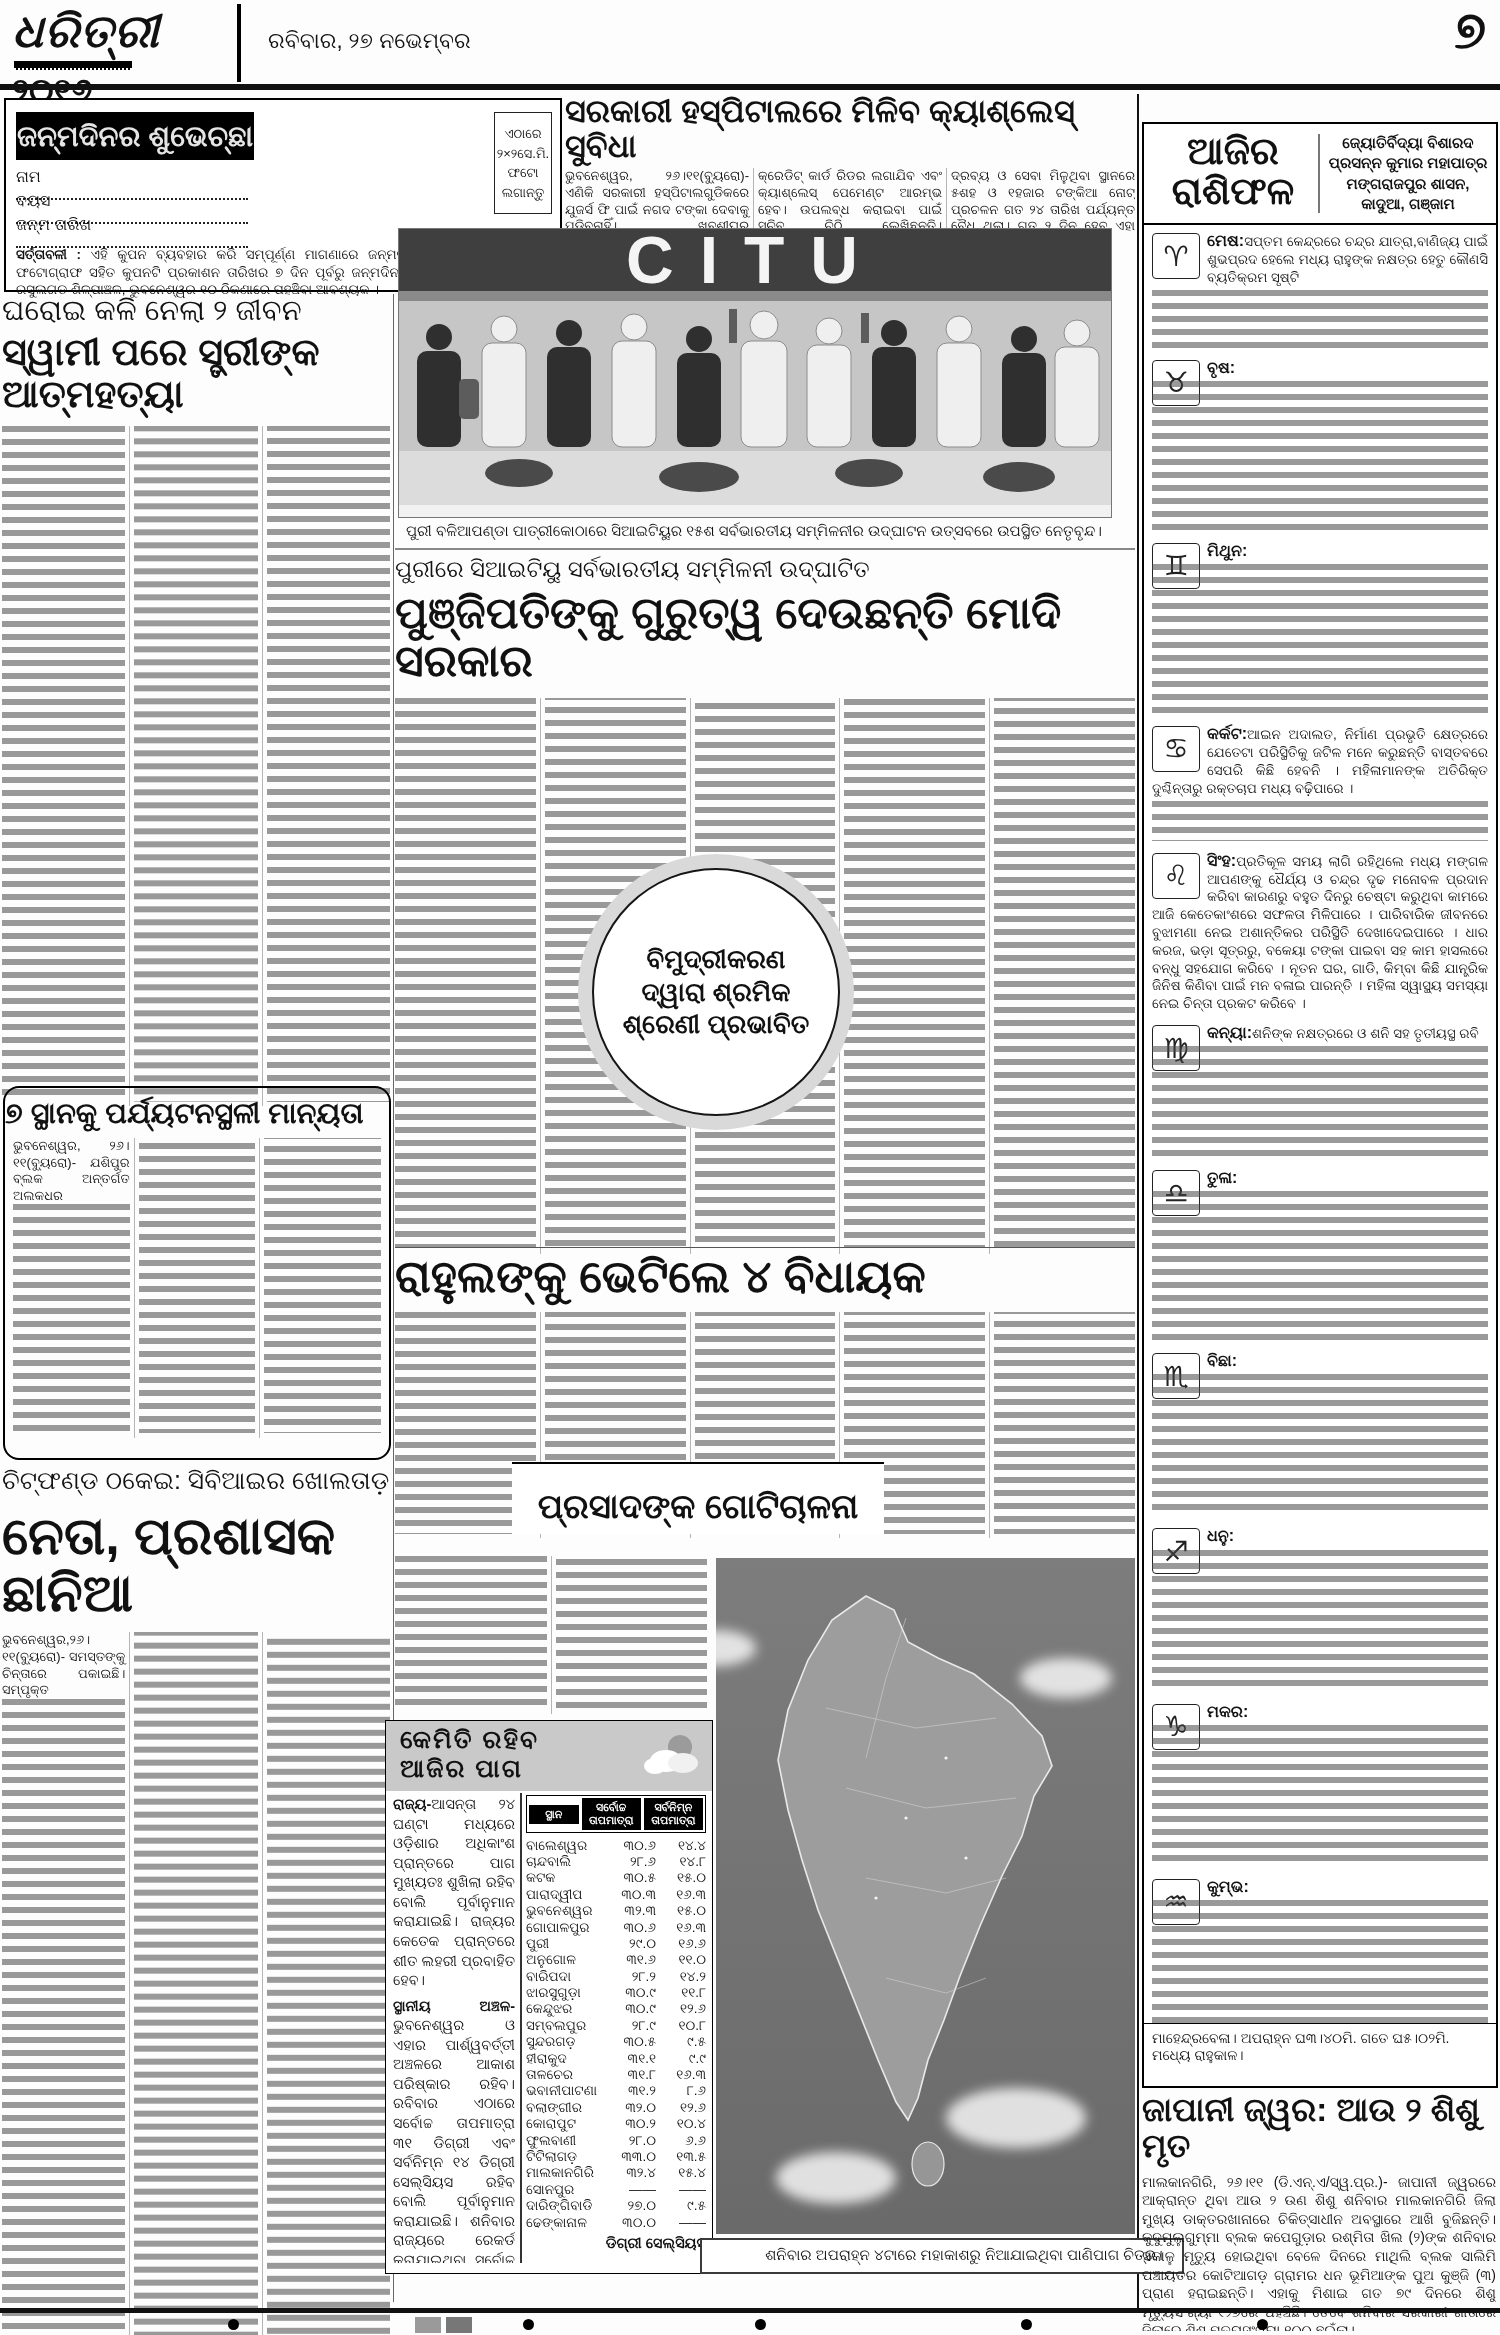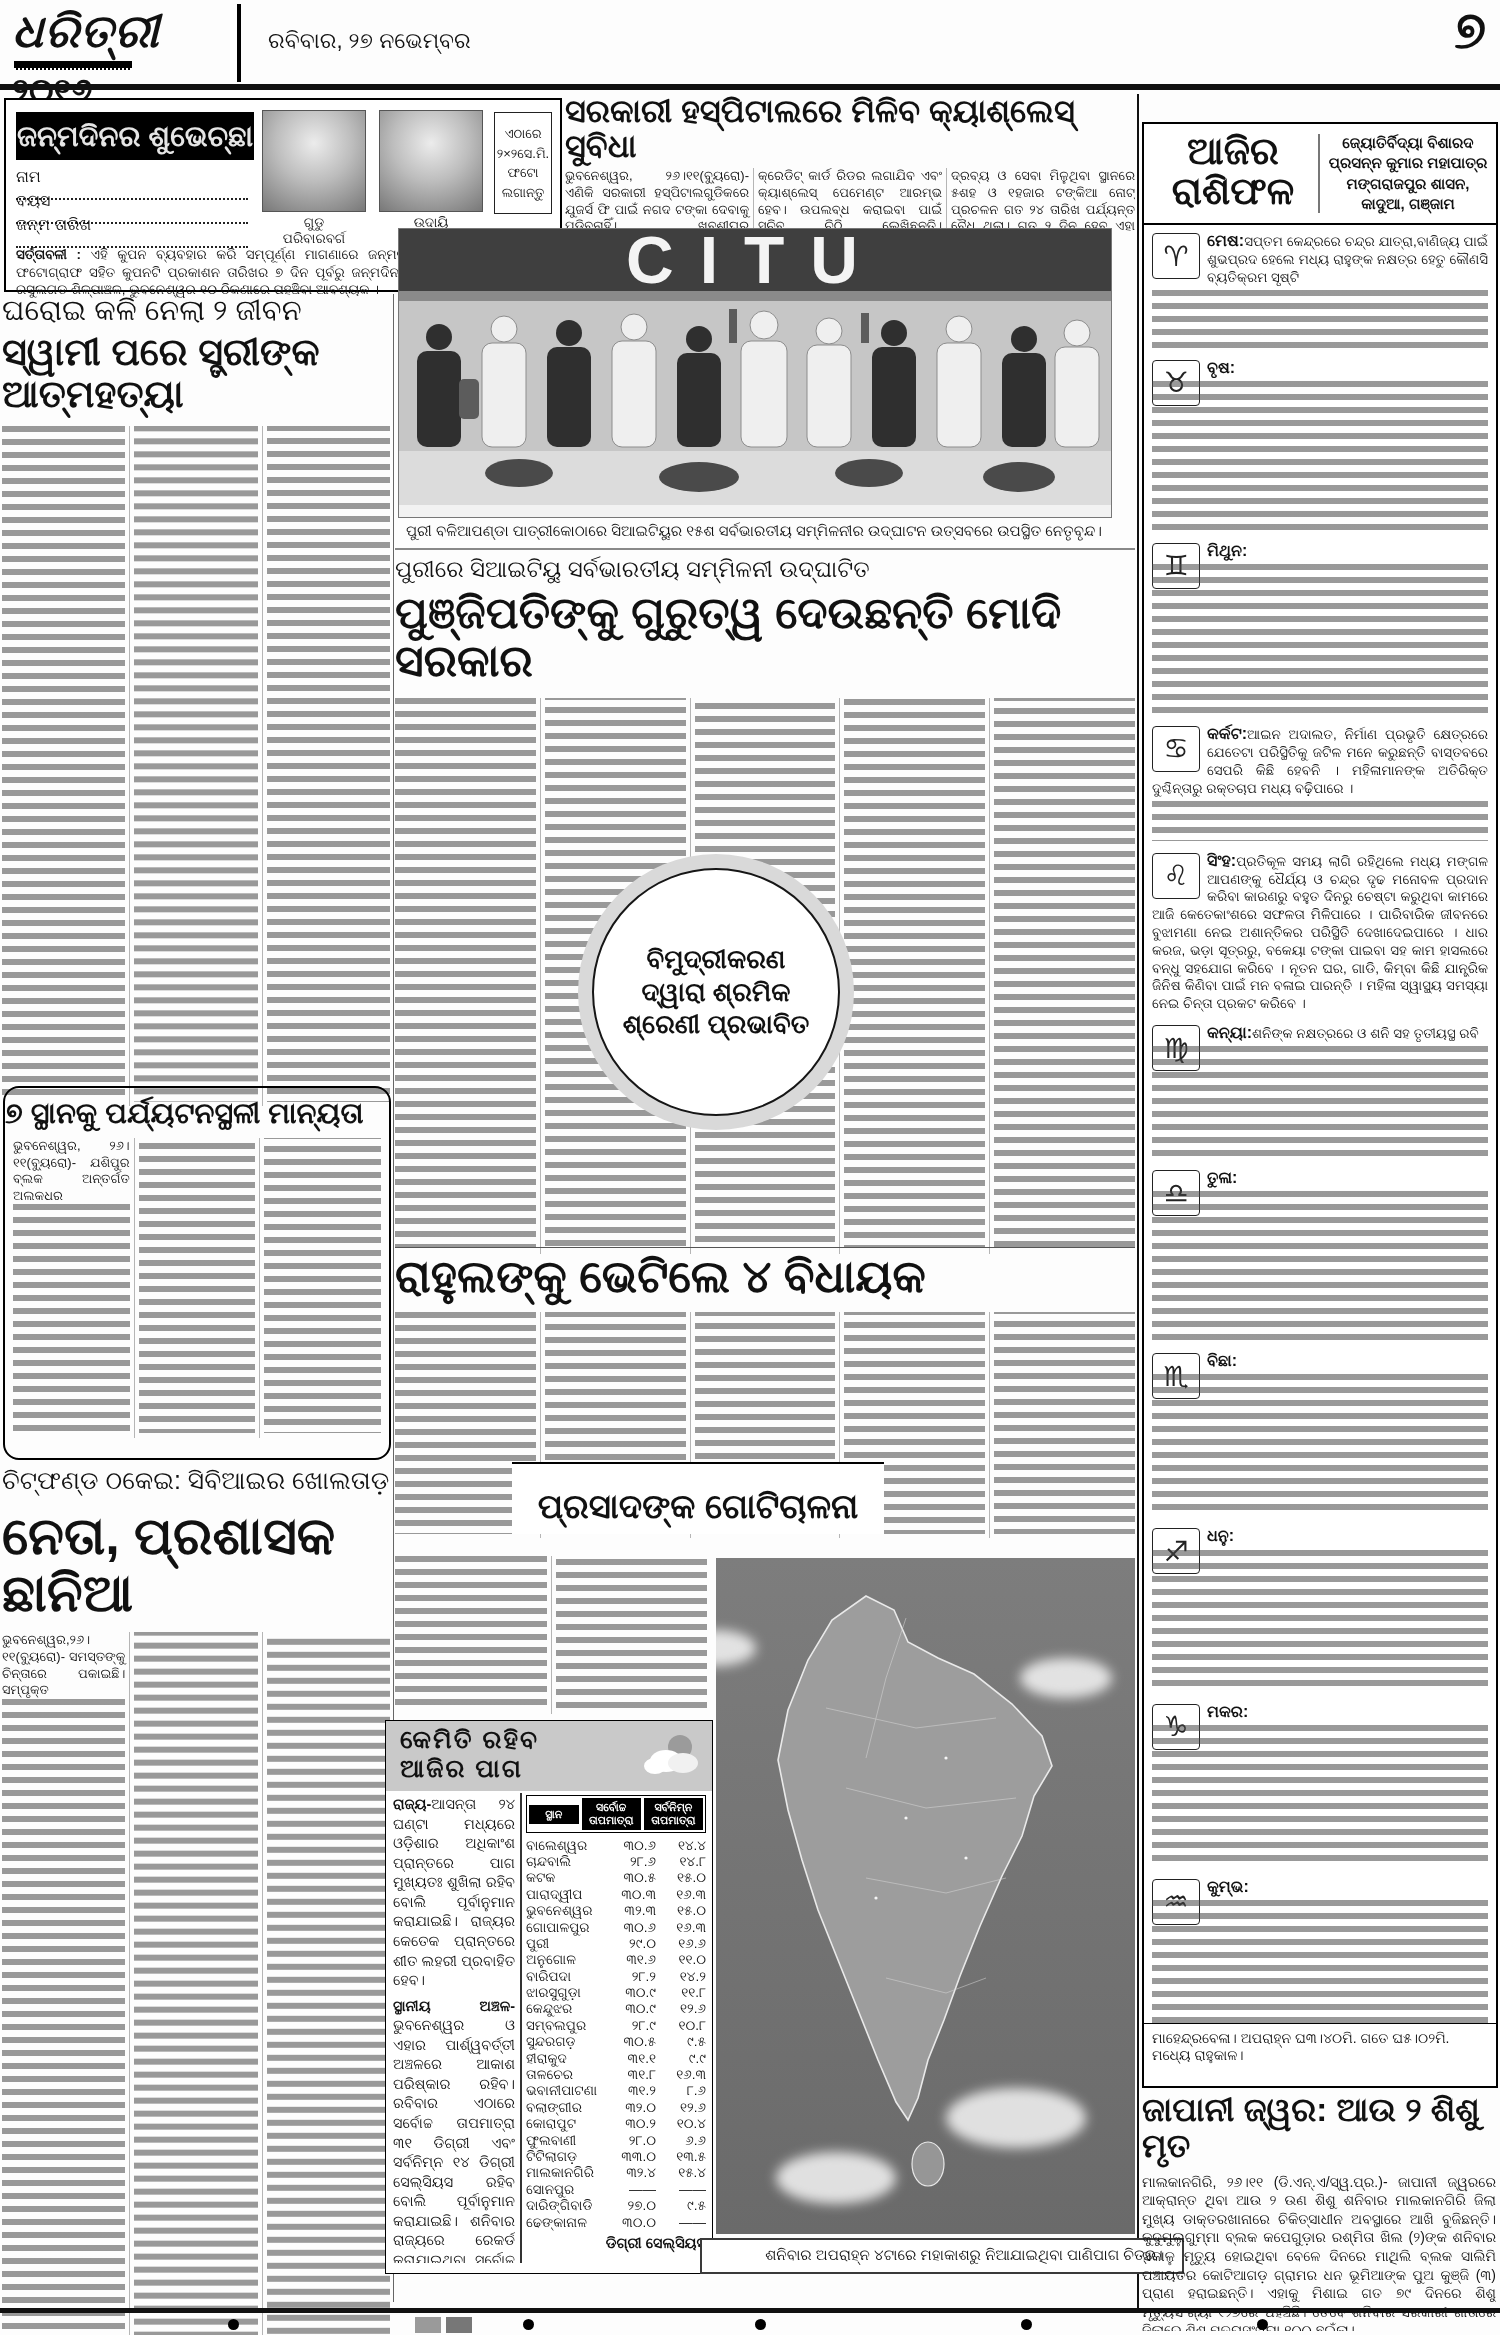--- a/index.html
+++ b/index.html
@@ -78,28 +78,20 @@
   <div class="abs rule-h" style="left:0;top:84px;width:1500px;height:6px;"></div>
 </div>
 
 <div class="abs bbox" style="left:4px;top:98px;width:554px;height:190px;">
   <div class="abs bbanner" style="left:10px;top:12px;width:238px;height:48px;">ଜନ୍ମଦିନର ଶୁଭେଚ୍ଛା</div>
   <div class="abs" style="left:10px;top:68px;width:240px;">
     <div class="bfield"><span>ନାମ</span><span class="dots"></span></div>
     <div class="bfield"><span>ବୟସ</span><span class="dots"></span></div>
     <div class="bfield"><span>ଜନ୍ମ ତାରିଖ</span><span class="dots"></span></div>
   </div>
-  <div class="abs" style="left:256px;top:10px;width:104px;">
-    <div class="bphoto" style="width:102px;height:100px;"></div>
-    <div class="bcap"><span>ଗୁଡୁ</span><br><span>ପରିବାରବର୍ଗ</span></div>
-  </div>
-  <div class="abs" style="left:373px;top:10px;width:104px;">
-    <div class="bphoto" style="width:102px;height:100px;"></div>
-    <div class="bcap"><span>ଉଦାୟି</span><br><span>ପରିବାରବର୍ଗ</span></div>
-  </div>
   <div class="abs bslot" style="left:488px;top:12px;width:56px;height:100px;">
     <span>ଏଠାରେ</span>
     <span>୨×୨ସେ.ମି.</span>
     <span>ଫଟୋ ଲଗାନ୍ତୁ</span>
   </div>
   <div class="abs bterms" style="left:10px;top:146px;width:534px;">
     <b>ସର୍ତ୍ତାବଳୀ :</b> <span>ଏହି କୁପନ ବ୍ୟବହାର କରି ସମ୍ପୂର୍ଣ୍ଣ ମାଗଣାରେ ଜନ୍ମଦିନର ଶୁଭେଚ୍ଛା ଜଣାନ୍ତୁ । ଫଟୋଗ୍ରାଫ ସହିତ କୁପନଟି ପ୍ରକାଶନ ତାରିଖର ୭ ଦିନ ପୂର୍ବରୁ ଜନ୍ମଦିନ ଶୁଭେଚ୍ଛା, ଧରିତ୍ରୀ, ବି-୨୬, ରସୁଲଗଡ ଶିଳ୍ପାଞ୍ଚଳ, ଭୁବନେଶ୍ୱର-୧୦ ଠିକଣାରେ ପହଞ୍ଚିବା ଆବଶ୍ୟକ ।</span>
   </div>
 </div>
 

